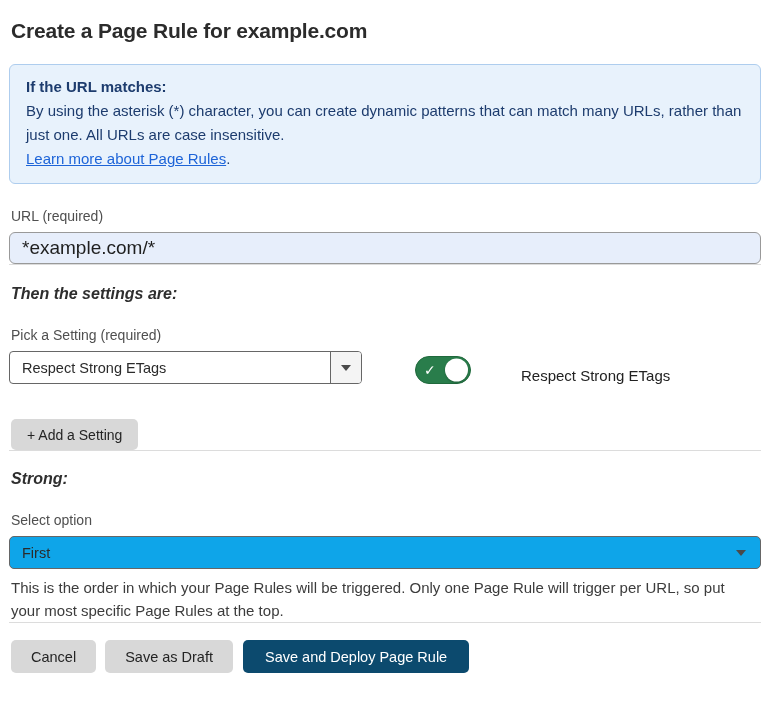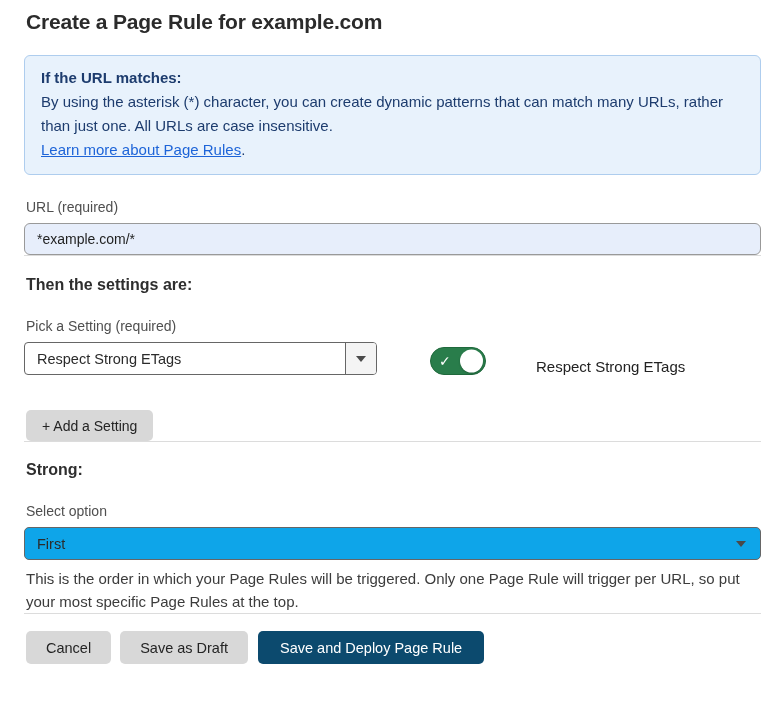--- a/index.html
+++ b/index.html
@@ -2,21 +2,21 @@
 <html><head>
 <meta charset="utf-8">
 <style>
   * { box-sizing: border-box; margin: 0; padding: 0; }
   html, body { background: #ffffff; }
   body {
     width: 769px; height: 718px; overflow: hidden;
     font-family: "Liberation Sans", "DejaVu Sans", sans-serif;
     color: #2b2b2b;
   }
-  .container { padding: 10px 8px 0 24px; }
+  .container { padding: 10px 8px 0 9px; margin-top: 9px; }
 
   h1.page-title {
     font-size: 21px; font-weight: bold; color: #2b2b2b;
     padding-left: 2px; letter-spacing: -0.2px;
   }
 
   .info-box {
     margin-top: 21px;
     background: #e8f2fc;
     border: 1px solid #aecdee;
@@ -40,36 +40,37 @@
   }
 
   .url-input {
     margin-top: 8px;
     width: 100%;
     height: 32px;
     background: #e7eefb;
     border: 1px solid #999999;
     border-radius: 6px;
     padding: 0 12px;
-    font-size: 14px;
+    font-size: 19px;
     color: #1f1f1f;
     font-family: "Liberation Sans", "DejaVu Sans", sans-serif;
   }
 
   hr.divider {
     border: none; border-top: 1px solid #dcdcdc;
     margin: 0;
   }
   .divider-1 { margin-top: 37px; }
   .divider-2 { margin-top: 18px; }
   .divider-3 { margin-top: 20px; }
 
   h2.section-heading {
     font-size: 16px; font-weight: bold; color: #2e2e2e;
     padding-left: 2px;
+    font-style: italic;
   }
   .settings-heading { margin-top: 20px; }
   .order-heading { margin-top: 19px; }
 
   .setting-row {
     margin-top: 8px;
     display: flex;
     align-items: flex-end;
     gap: 36px;
   }

